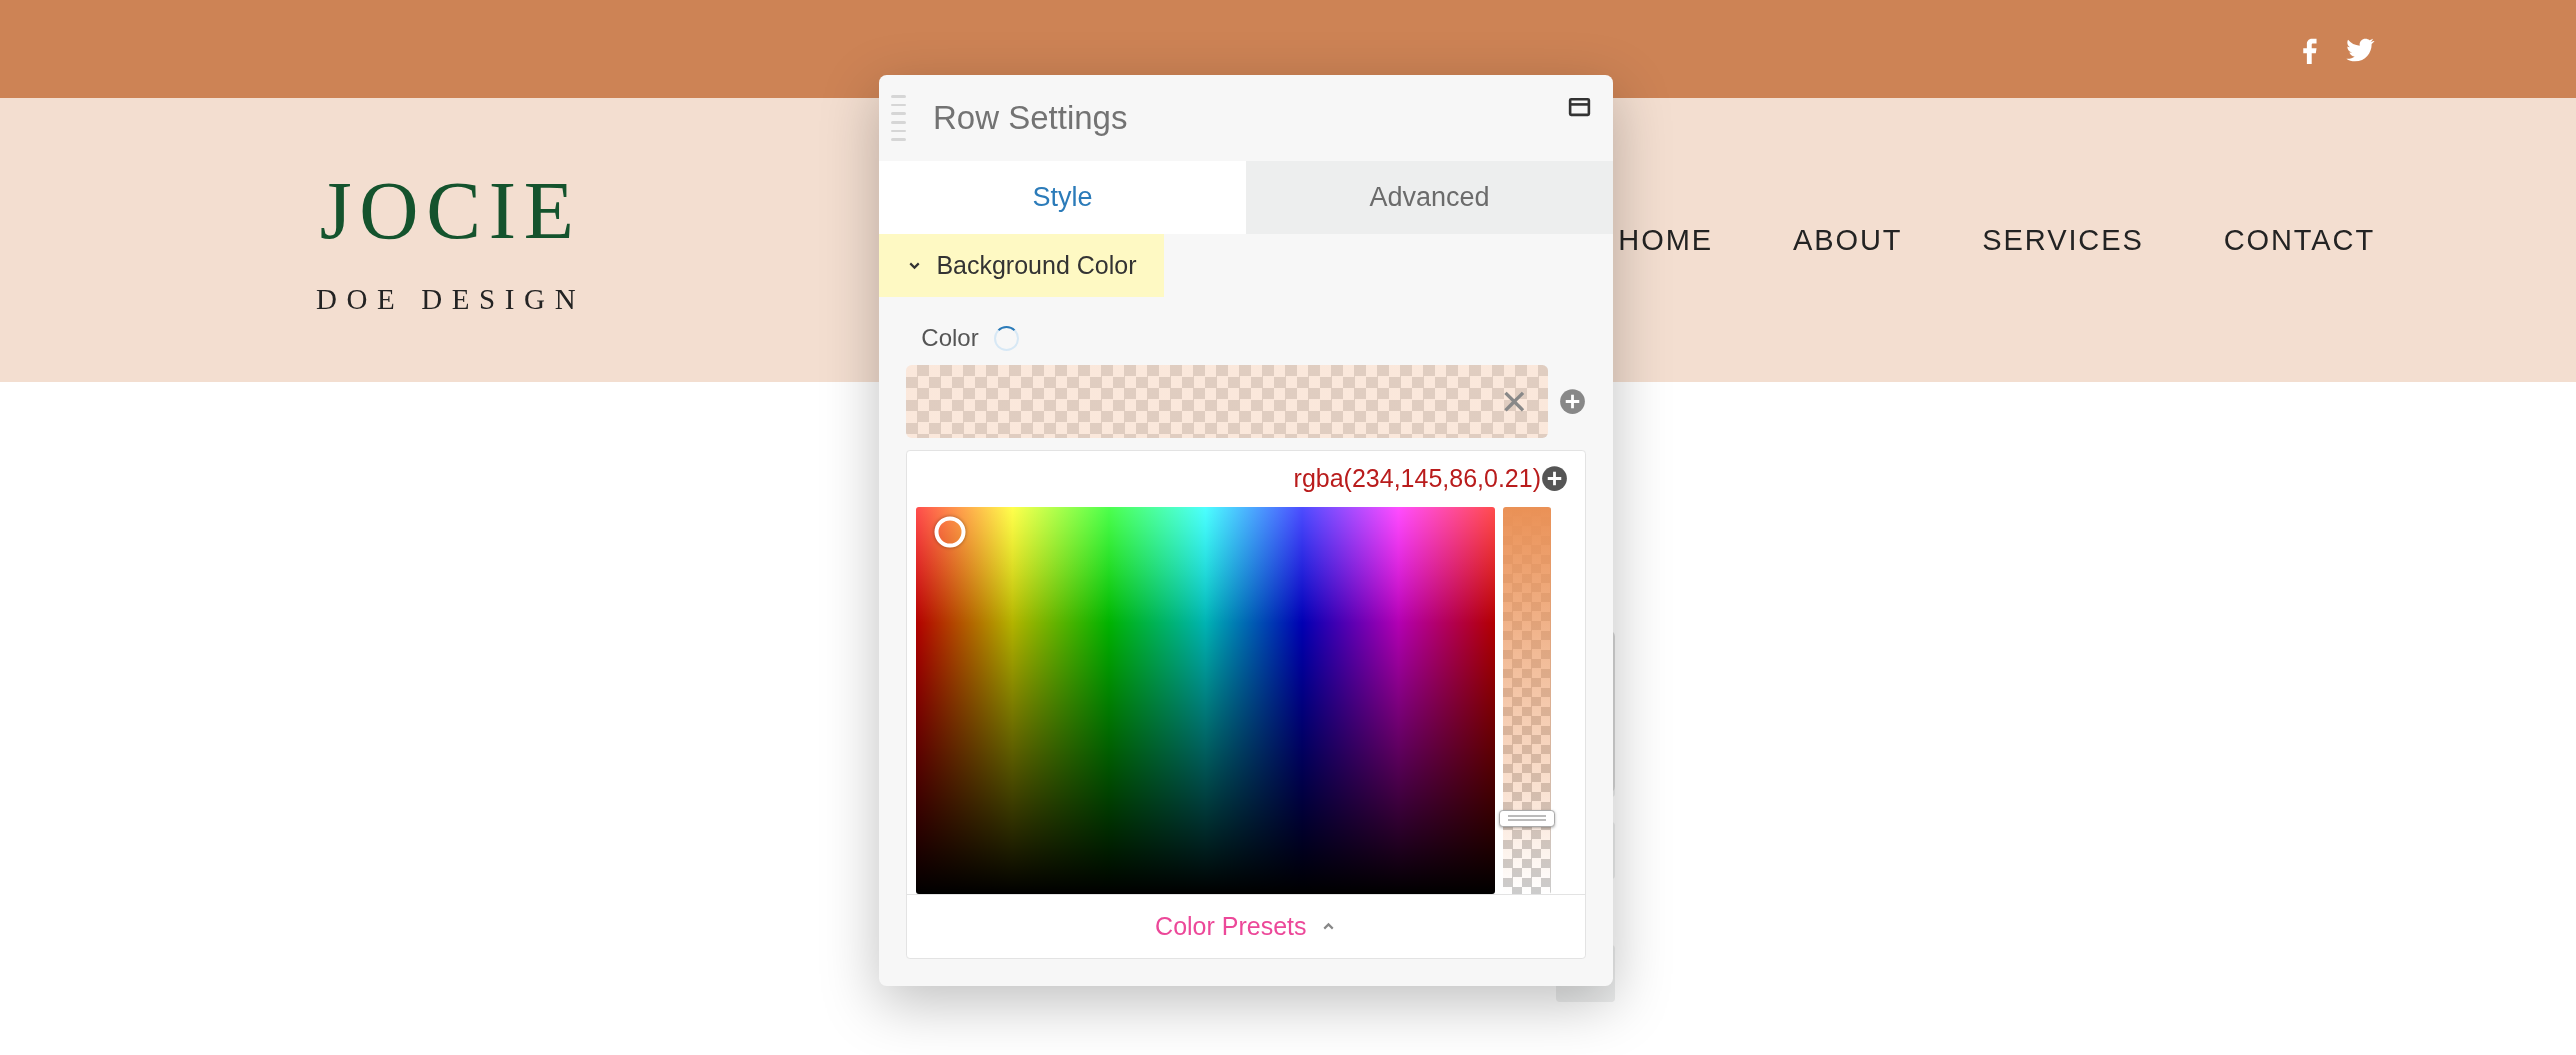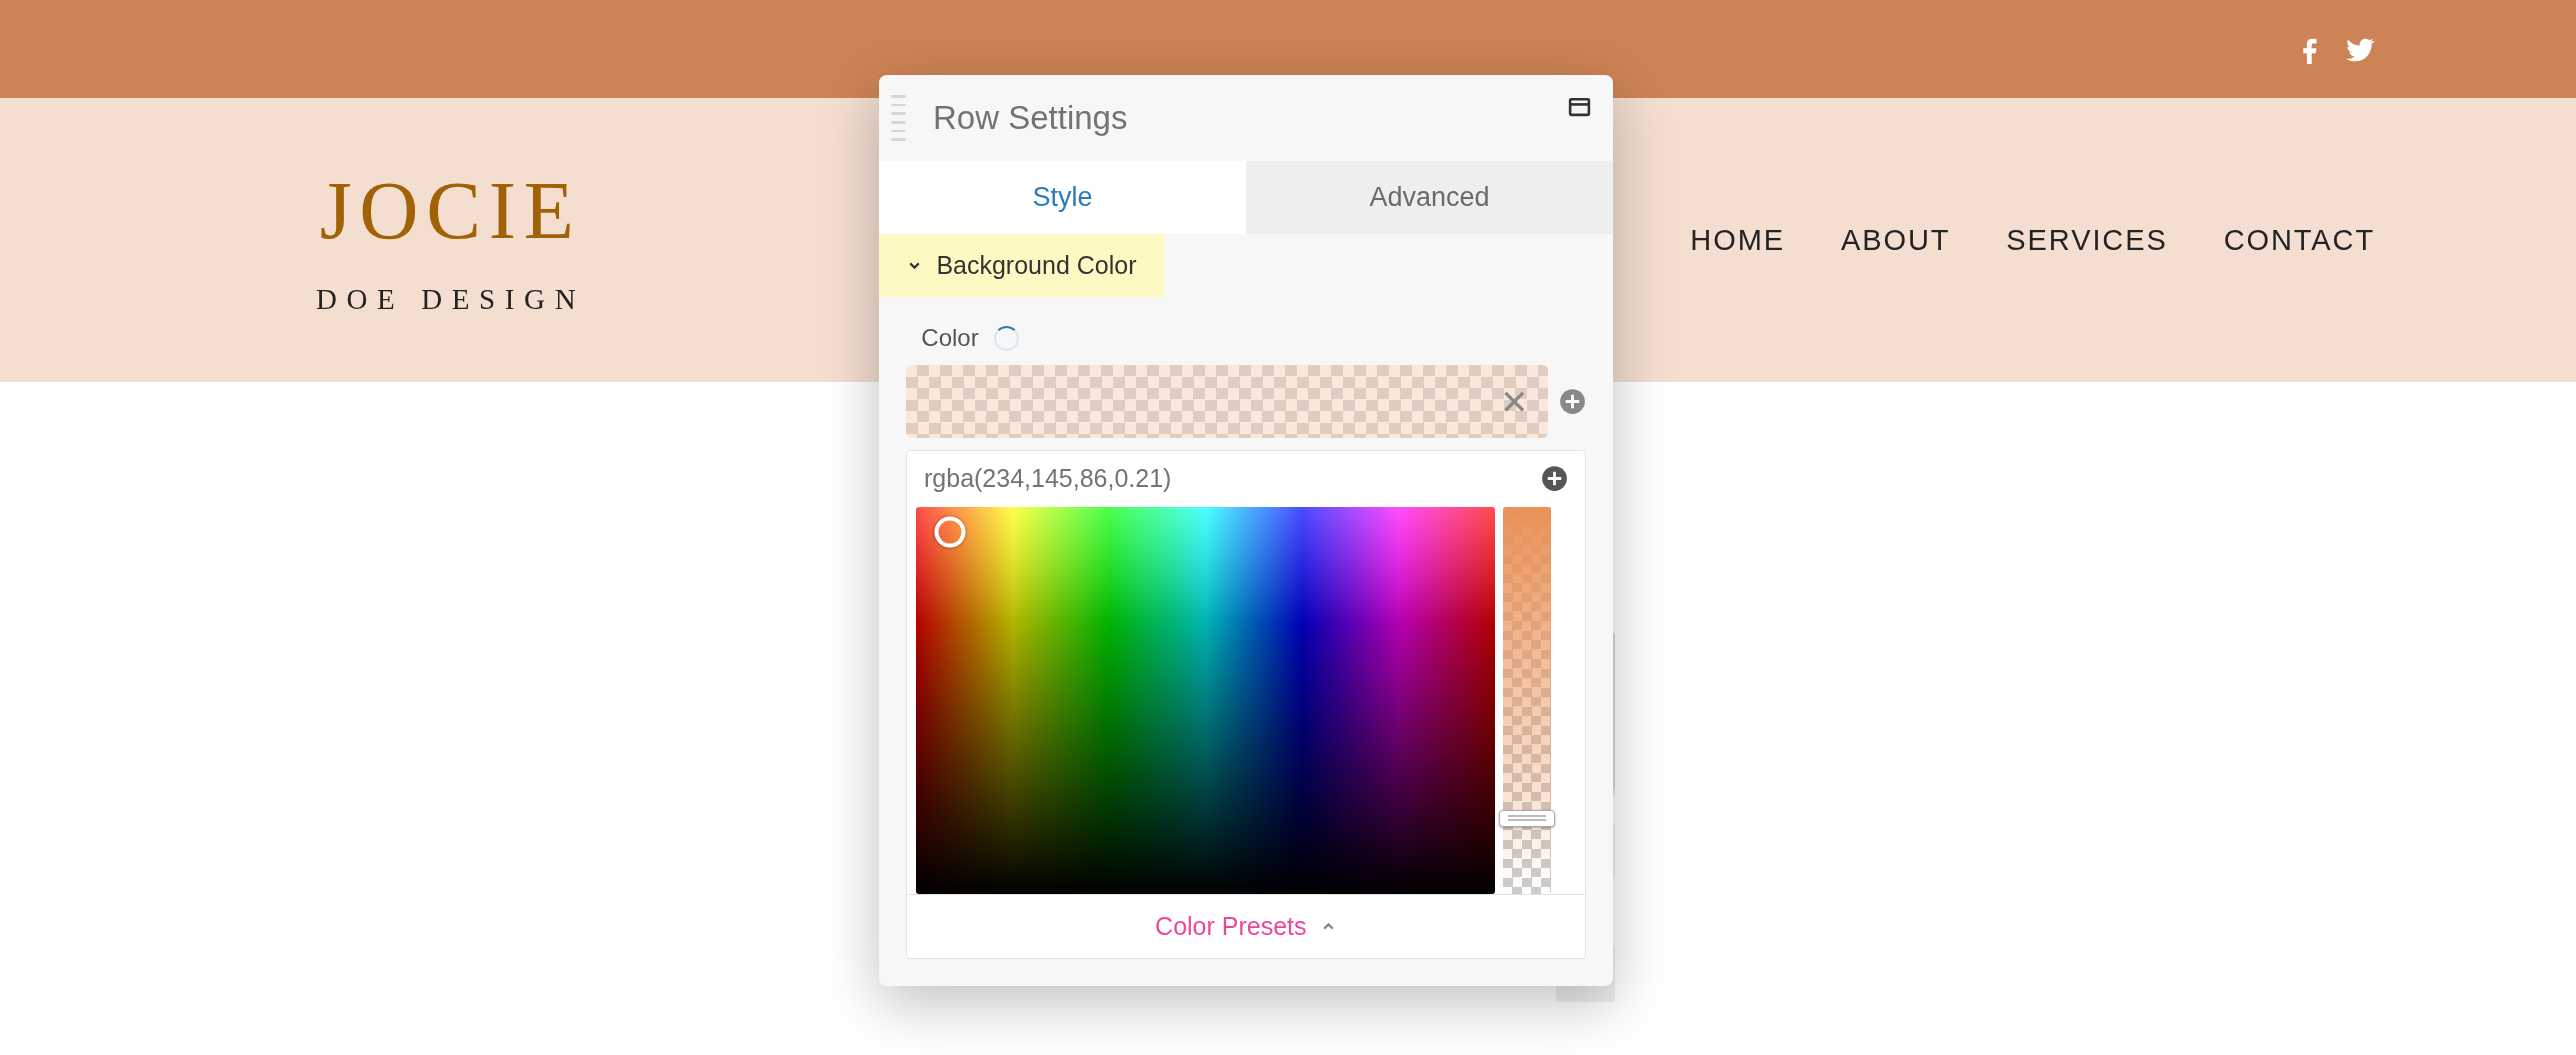--- a/index.html
+++ b/index.html
@@ -3,23 +3,23 @@
   <meta charset="utf-8">
   <style>
     * { margin: 0; padding: 0; box-sizing: border-box; }
     body { font-family: -apple-system, BlinkMacSystemFont, 'Segoe UI', sans-serif; background: #fff; position: relative; width: 2576px; height: 1056px; overflow: hidden; }
     
     .top-bar { background: #cd8355; height: 98px; width: 100%; display: flex; justify-content: flex-end; align-items: center; padding-right: 201px; gap: 21px; }
     .social-icon { color: #fff; width: 29px; height: 29px; cursor: pointer; }
     
     .header-bar { background: #f3ded0; height: 284px; width: 100%; display: flex; align-items: center; padding: 0 201px; justify-content: space-between; }
     .logo-block { display: flex; flex-direction: column; align-items: center; gap: 25px; margin-left: 115px; }
-    .logo-title { font-family: Georgia, serif; font-size: 82px; letter-spacing: 7.7px; color: #a16207; font-weight: 400; }
+    .logo-title { font-family: Georgia, serif; font-size: 82px; letter-spacing: 7.7px; color: #14532d; font-weight: 400; }
     .logo-sub { font-family: Georgia, serif; font-size: 29px; letter-spacing: 9.6px; color: #232323; }
-    .nav { display: flex; gap: 56px; }
+    .nav { display: flex; gap: 80px; }
     .nav-item { font-size: 29px; letter-spacing: 1.9px; color: #232323; text-decoration: none; font-weight: 500; cursor: pointer; }
     
     .panel { position: absolute; left: 879px; top: 75px; width: 734px; background: #f7f7f7; border-radius: 7.7px; box-shadow: 0 17px 57px rgba(0,0,0,0.25); overflow: visible; }
     .panel-header { height: 86px; display: flex; align-items: center; padding: 0 27px; position: relative; }
     .drag-handle { position: absolute; left: 11.5px; top: 17px; width: 15.3px; height: 52px; display: flex; flex-direction: column; justify-content: space-around; cursor: move; }
     .drag-handle span { height: 2.9px; background: #d6d6d6; border-radius: 1.9px; }
     .panel-title { font-size: 33px; color: #737373; margin-left: 27px; }
     .window-icon { position: absolute; right: 21px; top: 19px; width: 25px; height: 23px; cursor: pointer; }
     
     .tabs { display: flex; background: #edeeee; }
@@ -37,21 +37,21 @@
     .spinner { width: 25px; height: 25px; border: 2.9px solid #d7e8f5; border-top-color: #2b7bb9; border-radius: 50%; animation: spin 1s linear infinite; }
     @keyframes spin { to { transform: rotate(360deg); } }
     
     .swatch-row { display: flex; align-items: center; gap: 11.5px; }
     .swatch-main { flex: 1; height: 73px; background: rgba(234,145,86,0.21); border-radius: 5.7px; position: relative; display: flex; align-items: center; justify-content: flex-end; padding-right: 19px; background-image: linear-gradient(rgba(234,145,86,0.21), rgba(234,145,86,0.21)), repeating-conic-gradient(#ddd 0 25%, #fff 0 50%); background-size: auto, 23px 23px; }
     .clear-x { color: #888; font-size: 34px; cursor: pointer; line-height: 1; }
     .add-circle { width: 27px; height: 27px; cursor: pointer; }
     
     .picker { margin-top: 11.5px; border: 1px solid #e3e3e3; border-radius: 3.8px; background: #fff; }
     .color-input-row { display: flex; align-items: center; padding: 13.4px 17px; }
-    .color-input { flex: 1; border: none; font-size: 25px; color: #737373; outline: none; }
+    .color-input { flex: 1; border: none; font-size: 25px; color: #b91c1c; outline: none; text-align: right; }
     .add-preset { width: 27px; height: 27px; cursor: pointer; }
     
     .palette-wrap { display: flex; padding: 0 8.6px; gap: 8.6px; }
     .palette { position: relative; width: 579px; height: 387px; border-radius: 2.9px; background: 
       linear-gradient(to bottom, transparent 0%, #000 100%),
       linear-gradient(to right, #ff0000, #ffff00, #00ff00, #00ffff, #0000ff, #ff00ff, #ff0000);
       cursor: crosshair; }
     .palette::before { content: ''; position: absolute; inset: 0; background: linear-gradient(to bottom, rgba(255,255,255,0.3) 0%, transparent 30%); }
     .palette-cursor { position: absolute; left: 34px; top: 25px; width: 31px; height: 31px; border: 4.8px solid #fff; border-radius: 50%; transform: translate(-50%, -50%); box-shadow: 0 0 3.8px rgba(0,0,0,0.4); }
     

